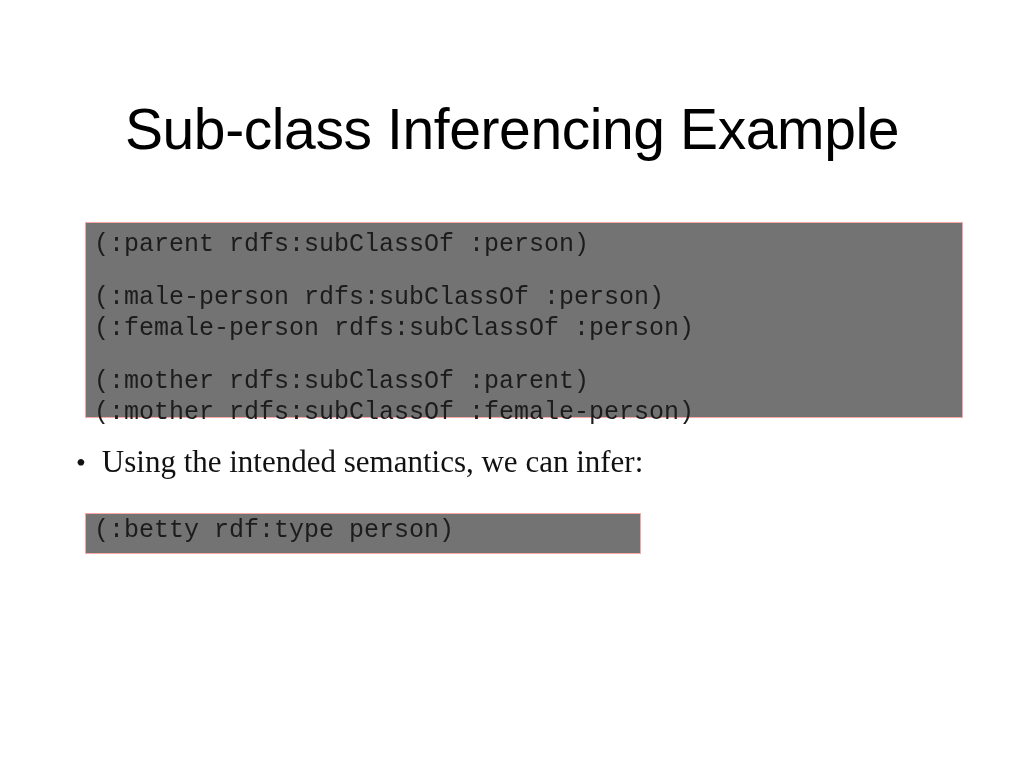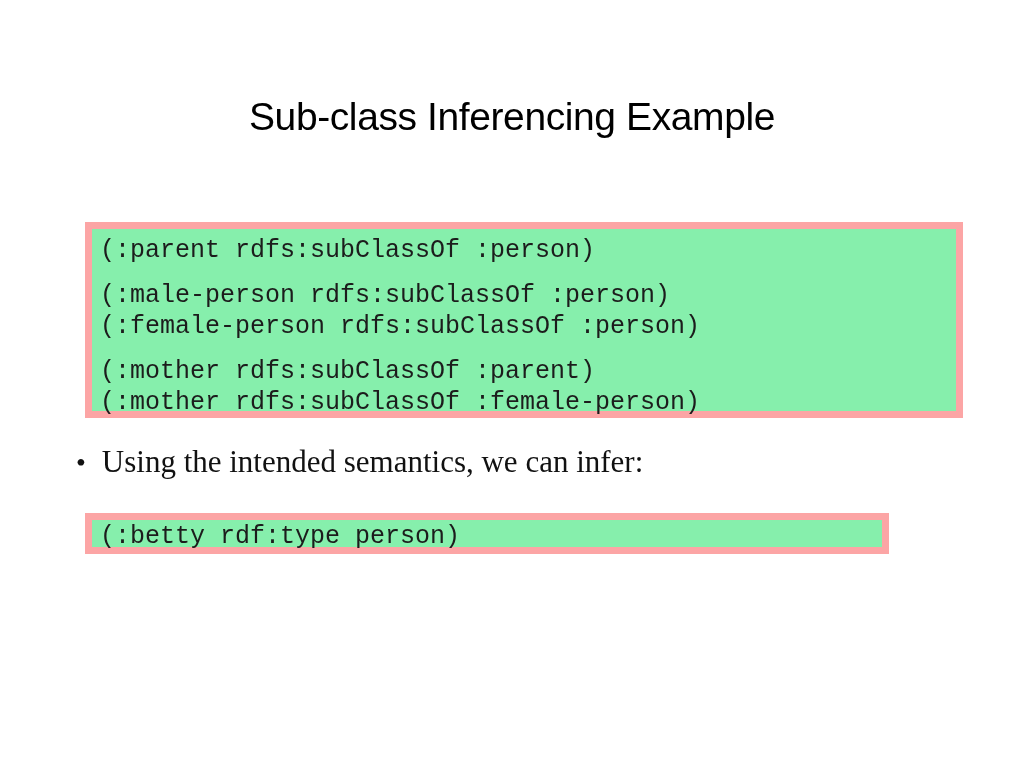--- a/index.html
+++ b/index.html
@@ -24,47 +24,47 @@
   }
 
   
   .slide-title {
     position: absolute;
     top: 55px;
     left: 0;
     width: 1024px;
     text-align: center;
     font-family: "Liberation Sans", sans-serif;
-    font-size: 39px;
+    font-size: 57px;
     font-weight: 400;
     line-height: 72px;
     color: #000000;
     letter-spacing: -0.4px;
     white-space: nowrap;
   }
 
   
   .code-box {
     position: absolute;
     box-sizing: border-box;
-    background: #86efac;
-    border: 7px solid #fca5a5;
+    background: #737373;
+    border: 1px solid #fca5a5;
   }
 
   #facts-box {
     left: 85px;
     top: 222px;
     width: 878px;
     height: 196px;
   }
 
   #inferred-box {
     left: 85px;
     top: 513px;
-    width: 804px;
+    width: 556px;
     height: 41px;
   }
 
   .code-lines {
     position: absolute;
     left: 8px;
     top: 6px;
     font-family: "Liberation Mono", "DejaVu Sans Mono", monospace;
     font-size: 25px;
     line-height: 31px;
@@ -76,21 +76,21 @@
   #inferred-box .code-lines {
     top: 1px;
     left: 8px;
   }
 
   .code-line {
     display: block;
     height: 31px;
   }
   .code-line.spacer-before {
-    margin-top: 14px;
+    margin-top: 22px;
   }
 
   
   .bullet-row {
     position: absolute;
     left: 76px;
     top: 443px;
     display: flex;
     align-items: baseline;
     font-family: "Liberation Serif", "DejaVu Serif", serif;

